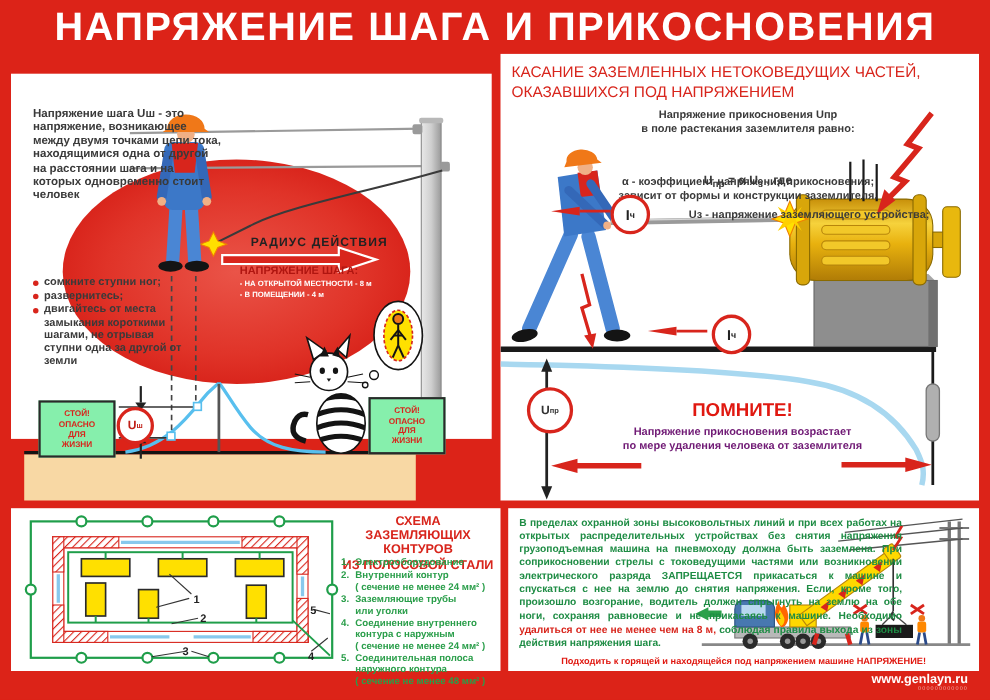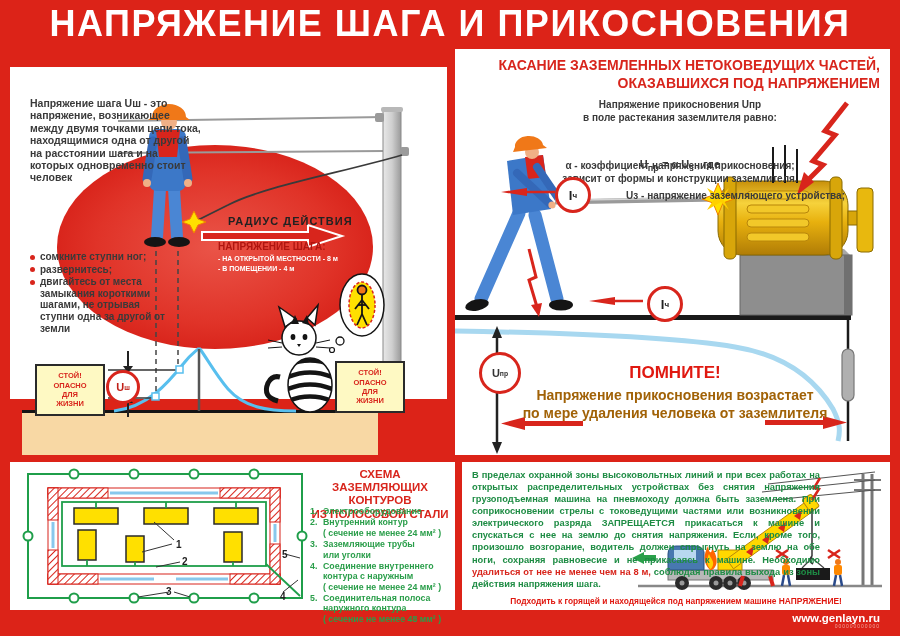--- a/index.html
+++ b/index.html
@@ -20,34 +20,34 @@
   .def{left:20px;top:30px;width:172px;font-size:10.5px;font-weight:bold;color:#3a3a3a;line-height:1.18;}
   .bw{left:175px;top:26px;width:230px;text-align:center;font-size:17px;font-weight:bold;color:#2438a2;letter-spacing:.5px;}
   .radius{left:218px;top:148px;width:140px;font-size:11px;font-weight:bold;color:#222;letter-spacing:1px;}
   .svt{left:208px;top:174px;width:170px;font-size:10px;font-weight:bold;color:#b01510;}
   .svs{left:208px;width:180px;font-size:7px;font-weight:bold;color:#fff;}
   .advice{left:20px;top:181px;width:140px;font-size:10px;font-weight:bold;color:#3a3a3a;line-height:1.16;}
   .advice ul{margin:3px 0 0 0;padding:0;list-style:none;}
   .advice li{position:relative;padding-left:10px;margin:0 0 1px 0;}
   .advice li::before{content:"";position:absolute;left:0;top:3.5px;width:5px;height:5px;border-radius:50%;background:#d8251c;}
   .intro{width:92px;}
-  .sign{position:absolute;width:66px;height:48px;background:#fef9c3;border:2px solid #2a2a2a;
+  .sign{position:absolute;width:66px;height:48px;background:#86efac;border:2px solid #2a2a2a;
         display:flex;align-items:center;justify-content:center;text-align:center;
         font-size:7.5px;font-weight:bold;color:#d8251c;line-height:1.25;}
   .symc{position:absolute;border:3px solid #d8251c;border-radius:50%;background:#fff;
         display:flex;align-items:center;justify-content:center;font-weight:bold;z-index:5;}
   .symc sub{font-size:.62em;}
   
-  .t2{left:10px;top:8px;width:415px;text-align:right;font-size:14px;font-weight:bold;color:#d8251c;line-height:1.25;}
+  .t2{left:10px;top:8px;width:415px;text-align:left;font-size:14px;font-weight:normal;color:#d8251c;line-height:1.25;}
   .fintro{left:60px;top:49px;width:330px;text-align:center;font-size:10px;font-weight:bold;color:#3a3a3a;line-height:1.3;}
   .formula{left:60px;top:79px;width:330px;text-align:center;font-size:11px;font-weight:bold;color:#3a3a3a;margin-top:30px;}
   .uzdef{left:60px;top:96px;width:330px;text-align:right;font-size:10px;font-weight:bold;color:#3a3a3a;margin-top:45px;}
   .aldef{left:40px;top:110px;width:370px;text-align:center;font-size:10px;font-weight:bold;color:#3a3a3a;line-height:1.3;}
   .rem1{left:80px;top:314px;width:280px;text-align:center;font-size:17px;font-weight:bold;color:#e01810;}
-  .rem2{left:45px;top:337px;width:350px;text-align:center;font-size:14px;font-weight:bold;color:#a16207;line-height:1.3;}
+  .rem2{left:45px;top:337px;width:350px;text-align:center;font-size:10px;font-weight:bold;color:#701a75;line-height:1.3;}
   
   .t3{left:298px;top:6px;width:144px;text-align:center;font-size:11.5px;font-weight:bold;color:#d8251c;line-height:1.15;}
   .schlist{left:300px;top:44px;width:144px;font-size:8.8px;font-weight:bold;color:#2a9e4a;line-height:1.18;}
   .schit{display:flex;margin-bottom:1px;}
   .schit .num{width:13px;flex:none;}
   
   .cpar{left:10px;top:7px;width:348px;font-size:9.3px;font-weight:bold;color:#1e8c44;line-height:1.3;text-align:justify;}
   .cpar .red{color:#d8251c;}
   .warn4{left:8px;top:134px;width:412px;text-align:center;font-size:8.4px;font-weight:bold;color:#e01810;}
   

